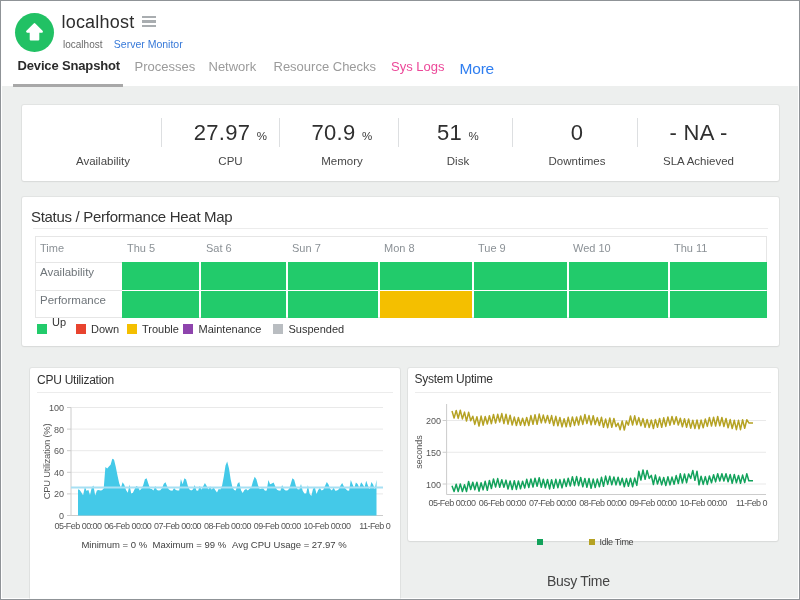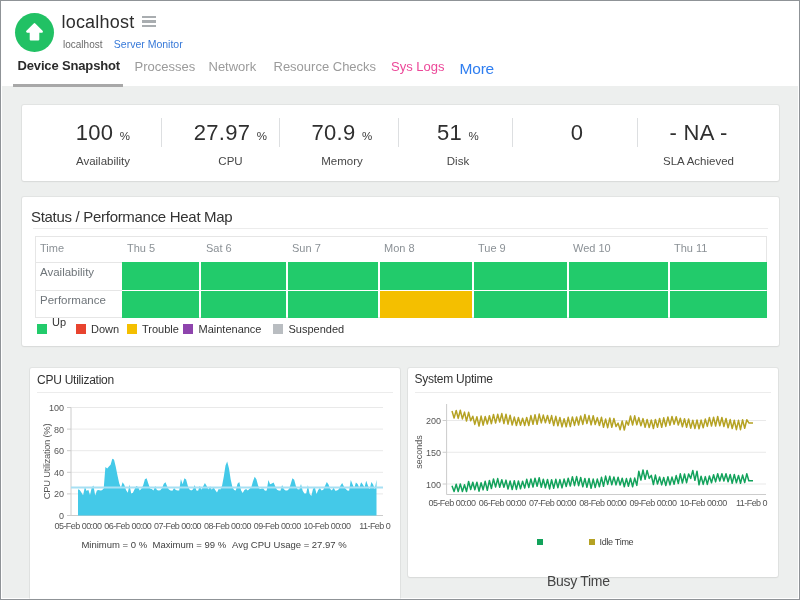--- a/index.html
+++ b/index.html
@@ -40,29 +40,29 @@
 
 <div class="abs" style="left:16.5px; top:57px; font-size:13px; font-weight:600; letter-spacing:-0.15px; color:#2b2b2b;">Device Snapshot</div>
 <div class="abs" style="left:12px; top:83px; width:110px; height:2.5px; background:#a8a8a8;"></div>
 <div class="abs" style="left:133.5px; top:58px; font-size:13px; color:#9b9b9b;">Processes</div>
 <div class="abs" style="left:207.5px; top:58px; font-size:13px; color:#9b9b9b;">Network</div>
 <div class="abs" style="left:272.5px; top:58px; font-size:13px; color:#9b9b9b;">Resource Checks</div>
 <div class="abs" style="left:390px; top:58px; font-size:13px; color:#ec4899;">Sys Logs</div>
 <div class="abs" style="left:458.5px; top:59px; font-size:15.5px; letter-spacing:-0.2px; color:#2f7ef0;">More</div>
 
 <div class="card" style="left:21px; top:104px; width:757px; height:76px;">
-  <div class="abs" style="left:11px; width:140px; top:14.5px; text-align:center;"><span class="num">100 <span class="pct">%</span></span></div>
   <div class="abs" style="left:11px; width:140px; top:45.5px; text-align:center;"><span class="slabel">Availability</span></div>
   <div class="abs" style="left:138.5px; width:140px; top:14.5px; text-align:center;"><span class="num">27.97 <span class="pct">%</span></span></div>
   <div class="abs" style="left:138.5px; width:140px; top:45.5px; text-align:center;"><span class="slabel">CPU</span></div>
   <div class="abs" style="left:250px; width:140px; top:14.5px; text-align:center;"><span class="num">70.9 <span class="pct">%</span></span></div>
   <div class="abs" style="left:250px; width:140px; top:45.5px; text-align:center;"><span class="slabel">Memory</span></div>
   <div class="abs" style="left:366px; width:140px; top:14.5px; text-align:center;"><span class="num">51 <span class="pct">%</span></span></div>
   <div class="abs" style="left:366px; width:140px; top:45.5px; text-align:center;"><span class="slabel">Disk</span></div>
   <div class="abs" style="left:485px; width:140px; top:14.5px; text-align:center;"><span class="num">0</span></div>
+  <div class="abs" style="left:485px; width:140px; top:45.5px; text-align:center;"><span class="slabel">Downtimes</span></div>
   <div class="abs" style="left:606.5px; width:140px; top:14.5px; text-align:center;"><span class="num">- NA -</span></div>
   <div class="abs" style="left:606.5px; width:140px; top:45.5px; text-align:center;"><span class="slabel">SLA Achieved</span></div>
   <div class="abs" style="left:139.3px; top:12.5px; height:29px; width:1px; background:#dddfe1;"></div>
   <div class="abs" style="left:257.4px; top:12.5px; height:29px; width:1px; background:#dddfe1;"></div>
   <div class="abs" style="left:375.6px; top:12.5px; height:29px; width:1px; background:#dddfe1;"></div>
   <div class="abs" style="left:490.4px; top:12.5px; height:29px; width:1px; background:#dddfe1;"></div>
   <div class="abs" style="left:615.3px; top:12.5px; height:29px; width:1px; background:#dddfe1;"></div>
 </div>
 
 <div class="card" style="left:21px; top:196px; width:757px; height:149px;">
@@ -158,21 +158,21 @@
       <text x="247.2" y="161">09-Feb 00:00</text>
       <text x="297" y="161">10-Feb 00:00</text>
       <text x="344.7" y="161">11-Feb 0</text>
     </g>
   </svg>
   <div class="abs" style="left:51.4px; top:171.5px; font-size:9.5px; color:#3f3f3f;">Minimum = 0 %</div>
   <div class="abs" style="left:122.5px; top:171.5px; font-size:9.5px; color:#3f3f3f;">Maximum = 99 %</div>
   <div class="abs" style="left:202px; top:171.5px; font-size:9.5px; color:#3f3f3f;">Avg CPU Usage = 27.97 %</div>
 </div>
 
-<div class="card" style="left:407px; top:366.5px; width:370px; height:209px;">
+<div class="card" style="left:407px; top:366.5px; width:370px; height:173px;">
   <div class="abs" style="left:6.5px; top:4.5px; font-size:12px; letter-spacing:-0.25px; color:#333;">System Uptime</div>
   <div class="abs" style="left:7px; right:7px; top:24.5px; height:1px; background:#ececec;"></div>
   <svg class="abs" style="left:0; top:0;" width="370" height="197" viewBox="0 0 370 197">
     <g stroke="#e9e9e9" stroke-width="1">
       <line x1="38.6" y1="52.5" x2="358" y2="52.5"></line>
       <line x1="38.6" y1="84.25" x2="358" y2="84.25"></line>
       <line x1="38.6" y1="116" x2="358" y2="116"></line>
     </g>
     <g stroke="#cccccc" stroke-width="1">
       <line x1="38.6" y1="36" x2="38.6" y2="126.5"></line>

